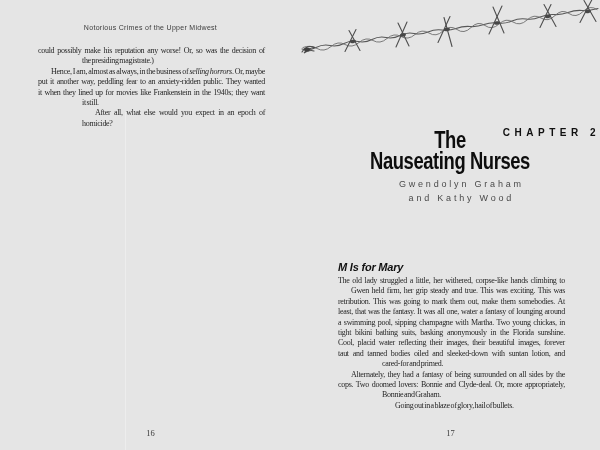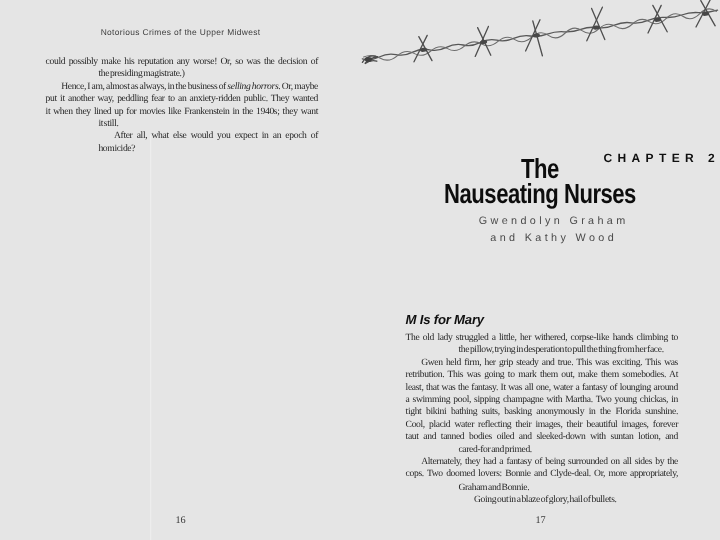--- a/index.html
+++ b/index.html
@@ -118,30 +118,29 @@
 
     <div class="author-byline">
       <div>Gwendolyn Graham</div>
       <div>and Kathy Wood</div>
     </div>
 
     <div class="section-heading">M Is for Mary</div>
 
     <div class="body-block" id="right-body">
         <div class="tline">The old lady struggled a little, her withered, corpse-like hands climbing to</div>
-        <div class="tline last">the pillow, trying in desperation to pull the thing from her face.</div>
         <div class="tline indent">Gwen held firm, her grip steady and true. This was exciting. This was</div>
         <div class="tline">retribution. This was going to mark them out, make them somebodies. At</div>
         <div class="tline">least, that was the fantasy. It was all one, water a fantasy of lounging around</div>
         <div class="tline">a swimming pool, sipping champagne with Martha. Two young chickas, in</div>
         <div class="tline">tight bikini bathing suits, basking anonymously in the Florida sunshine.</div>
         <div class="tline">Cool, placid water reflecting their images, their beautiful images, forever</div>
         <div class="tline">taut and tanned bodies oiled and sleeked-down with suntan lotion, and</div>
         <div class="tline last">cared-for and primed.</div>
         <div class="tline indent">Alternately, they had a fantasy of being surrounded on all sides by the</div>
         <div class="tline">cops. Two doomed lovers: Bonnie and Clyde-deal. Or, more appropriately,</div>
-        <div class="tline last">Graham and Bonnie.</div>
+        <div class="tline last">Bonnie and Graham.</div>
         <div class="tline last indent">Going out in a blaze of glory, hail of bullets.</div>
       </div>
 
     <div class="page-number">17</div>
   </div>
 </div>
 
 </body></html>

